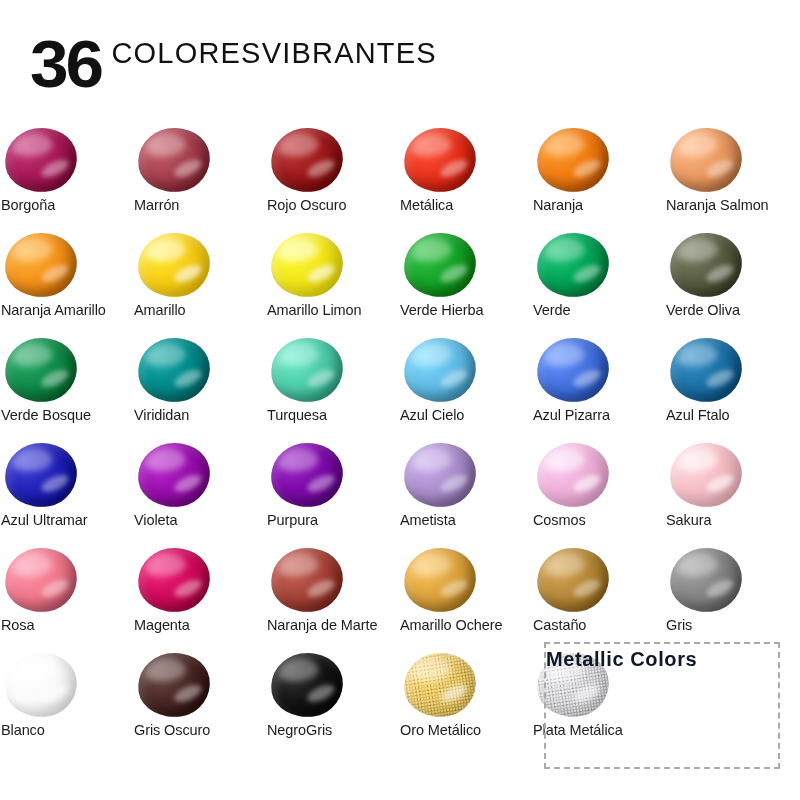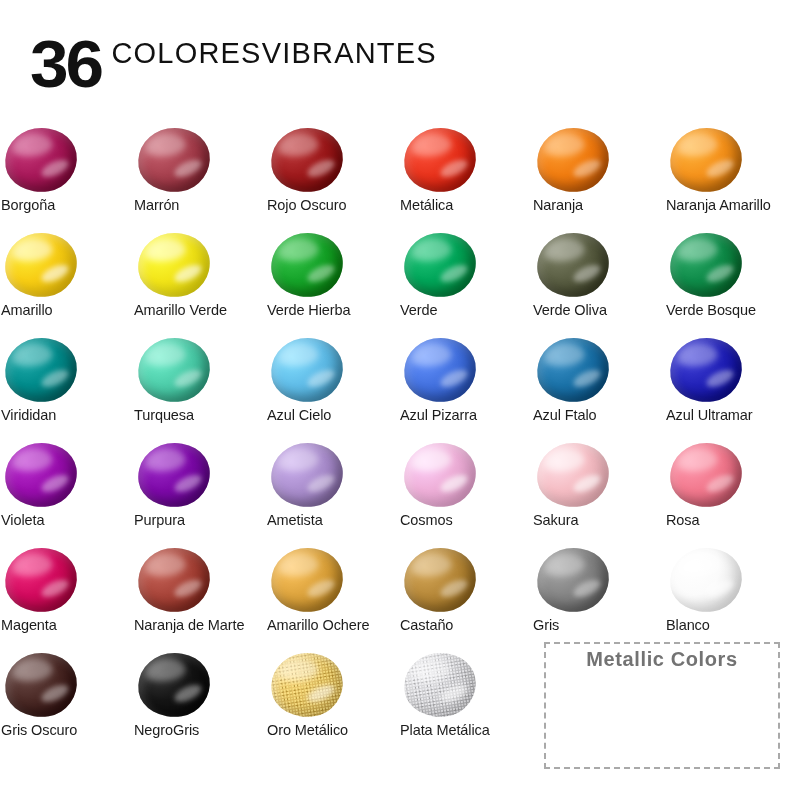--- a/index.html
+++ b/index.html
@@ -134,25 +134,25 @@
     width: 236px;
     height: 127px;
     border: 2px dashed #a9a9a9;
     box-sizing: border-box;
   }
   #metallic-title {
     position: absolute;
     left: 0;
     right: 0;
     top: 4px;
-    text-align: center;
+    text-align: left;
     font-size: 20px;
     font-weight: 700;
     letter-spacing: 0.6px;
-    color: #737373;
+    color: #0f172a;
   }
 </style>
 </head>
 <body>
 
 <div id="header">
   <div id="big-number">36</div>
   <div id="header-words">
     <span>COLORES</span>
     <span>VIBRANTES</span>
@@ -185,35 +185,41 @@
       <div class="label">Metálica</div>
     </div>
     <div class="cell">
       <div class="blob-wrap">
         <div class="blob" style="background: radial-gradient(circle at 32% 26%, rgb(255, 158, 50) 0%, rgb(240, 124, 16) 42%, rgb(198, 82, 0) 100%);"></div>
       </div>
       <div class="label">Naranja</div>
     </div>
     <div class="cell">
       <div class="blob-wrap">
+        <div class="blob" style="background: radial-gradient(circle at 32% 26%, rgb(255, 188, 133) 0%, rgb(235, 154, 99) 42%, rgb(193, 112, 57) 100%);"></div>
+      </div>
+      <div class="label">Naranja Salmon</div>
+    </div>
+    <div class="cell">
+      <div class="blob-wrap">
         <div class="blob" style="background: radial-gradient(circle at 32% 26%, rgb(255, 181, 62) 0%, rgb(245, 147, 28) 42%, rgb(203, 105, 0) 100%);"></div>
       </div>
       <div class="label">Naranja Amarillo</div>
     </div>
     <div class="cell">
       <div class="blob-wrap">
         <div class="blob light" style="background: radial-gradient(circle at 32% 26%, rgb(255, 239, 54) 0%, rgb(247, 205, 20) 42%, rgb(205, 163, 0) 100%);"></div>
       </div>
       <div class="label">Amarillo</div>
     </div>
     <div class="cell">
       <div class="blob-wrap">
         <div class="blob light" style="background: radial-gradient(circle at 32% 26%, rgb(255, 255, 59) 0%, rgb(242, 229, 25) 42%, rgb(200, 187, 0) 100%);"></div>
       </div>
-      <div class="label">Amarillo Verde</div>
+      <div class="label">Amarillo Limon</div>
     </div>
     <div class="cell">
       <div class="blob-wrap">
         <div class="blob" style="background: radial-gradient(circle at 32% 26%, rgb(56, 198, 76) 0%, rgb(22, 164, 42) 42%, rgb(0, 122, 0) 100%);"></div>
       </div>
       <div class="label">Verde Hierba</div>
     </div>
     <div class="cell">
       <div class="blob-wrap">
         <div class="blob" style="background: radial-gradient(circle at 32% 26%, rgb(34, 199, 123) 0%, rgb(0, 165, 89) 42%, rgb(0, 123, 47) 100%);"></div>

